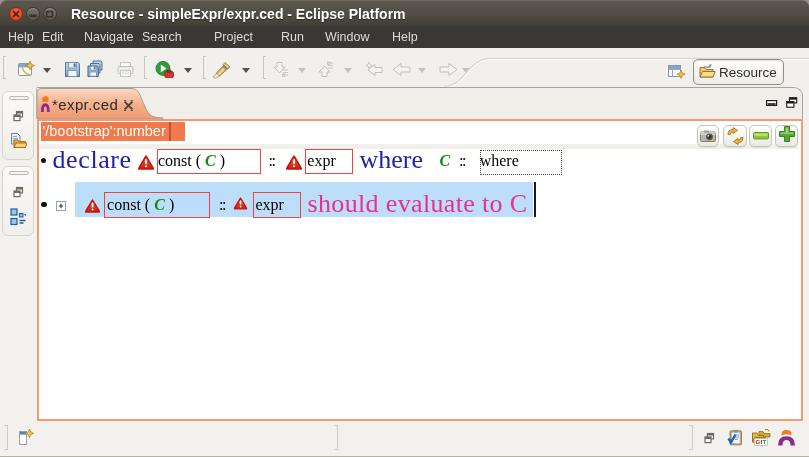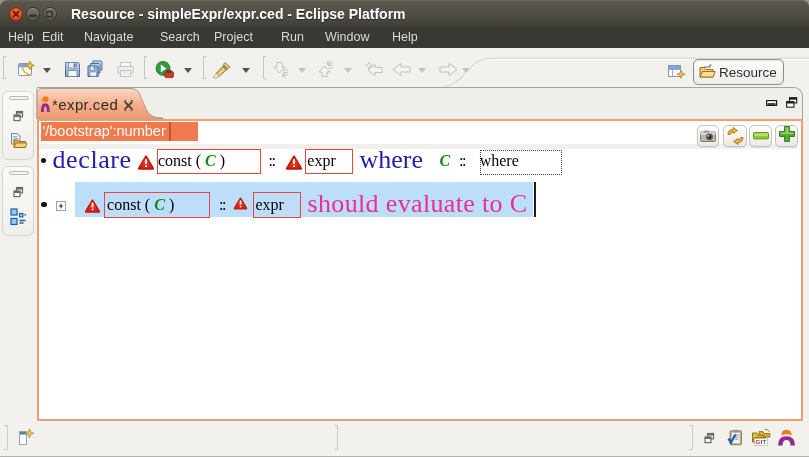--- a/index.html
+++ b/index.html
@@ -33,21 +33,21 @@
     border-radius:6px; background:linear-gradient(#fbfaf8, #f0efeb); }
   .raildrag { position:absolute; left:6px; top:4px; width:20px; height:4px;
     background:#f6f5f2; border:1px solid #bdbab2; border-radius:2px; }
   
   #tabstrip { left:36px; top:87px; width:767px; height:32px; background:#efeee9;
     border-top:1px solid #a8a49b; border-right:1px solid #a8a49b; border-left:1px solid #c4c1b9;
     border-radius:2px 9px 0 0; }
   #content { left:36.5px; top:118.5px; width:766px; height:302px; background:#fff;
     border:2.8px solid #f09b72; }
   #bootrow { left:2px; top:1px; width:757px; height:22px; background:#fff; }
-  #bootsel { left:0px; top:0px; width:157px; height:19px; background:#ef7a4d; color:#fffef3;
+  #bootsel { left:0px; top:0px; width:144px; height:19px; background:#ef7a4d; color:#fffef3;
     font-size:14.5px; line-height:19px; padding:0 0 0 2px; }
   #graystrip { left:0px; top:23px; width:759px; height:5px; background:#f1f0ec; }
   .ebtn { position:absolute; top:4px; height:22px; border:1px solid #c6c3bc; border-radius:5px;
     background:linear-gradient(#ffffff, #f3f2ee 60%, #e9e8e3); box-shadow:0 1px 1px rgba(0,0,0,.08); }
   
   .ser { font-family:Liberation Serif, serif; font-size:26px; white-space:pre; line-height:30px; }
   .blue { color:#2121a8; } .grn { color:#118c11; font-style:italic; font-weight:bold; }
   .mag { color:#ee2d8e; }
   .lit { font-size:16px; top:0.9px; }
   .rbox { position:absolute; border:1px solid #f04341; }
@@ -71,21 +71,21 @@
     <path d="M4.6,4.6 L9.4,9.4 M9.4,4.6 L4.6,9.4" stroke="#64200a" stroke-width="2" stroke-linecap="round"></path>
     <rect x="20.2" y="7.6" width="7.6" height="2.6" rx="0.5" fill="#38352f"></rect>
     <rect x="37.6" y="4.6" width="5.8" height="5.2" fill="none" stroke="#38352f" stroke-width="1.6"></rect>
   </svg>
   <div class="abs" id="title">Resource - simpleExpr/expr.ced - Eclipse Platform</div>
 
   <div class="abs" id="menubar">
     <span class="mi" style="left:8px;">Help</span>
     <span class="mi" style="left:42px;">Edit</span>
     <span class="mi" style="left:84px;">Navigate</span>
-    <span class="mi" style="left:160px;">Search</span>
+    <span class="mi" style="left:142px;">Search</span>
     <span class="mi" style="left:214px;">Project</span>
     <span class="mi" style="left:281px;">Run</span>
     <span class="mi" style="left:325px;">Window</span>
     <span class="mi" style="left:392px;">Help</span>
   </div>
 
   <div class="abs" id="toolbar"></div>
   <div id="toolicons">
     <div class="tsep" style="left:3px;"></div>
 

